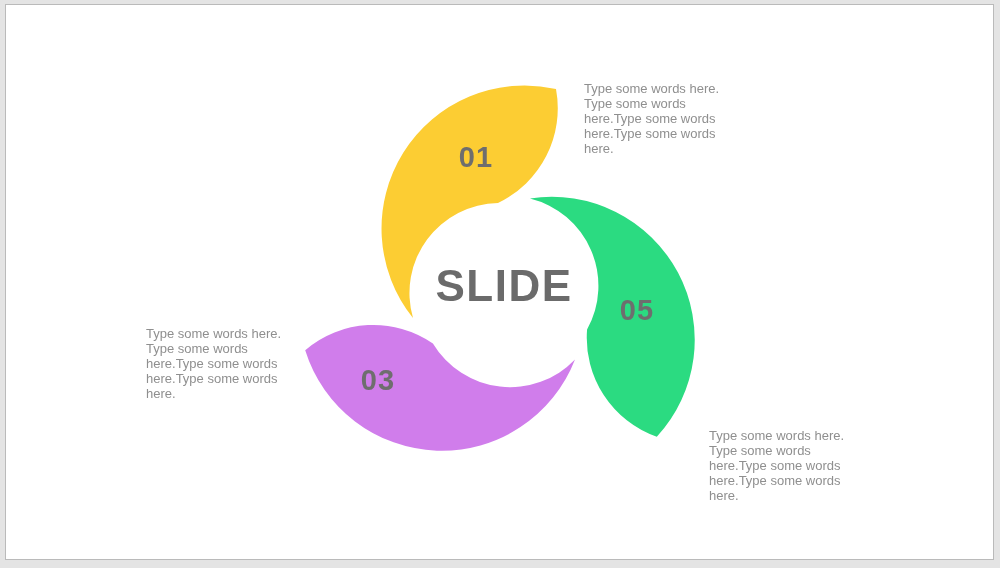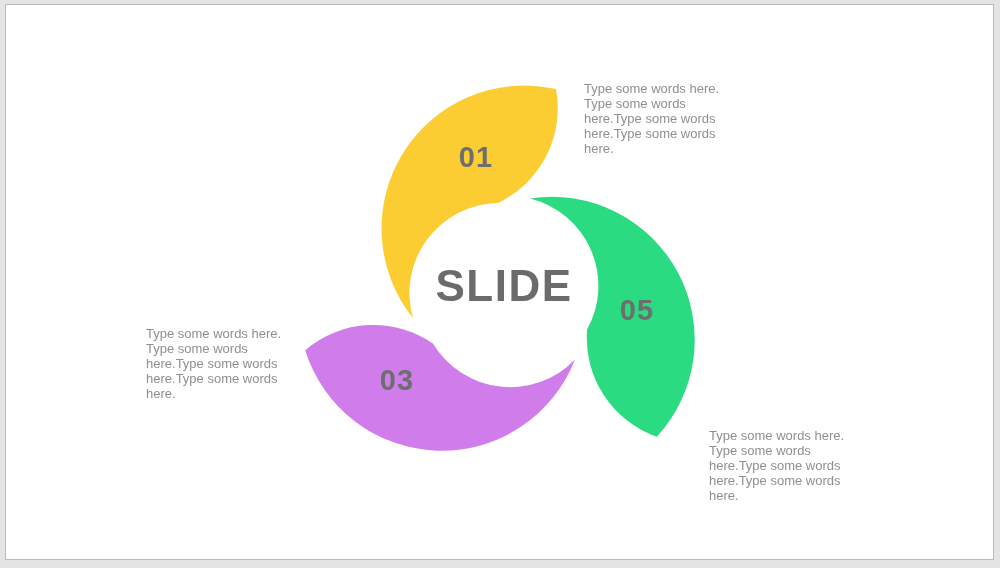--- a/index.html
+++ b/index.html
@@ -12,21 +12,21 @@
     position:absolute;left:5px;top:4px;width:987px;height:554px;
     background:#ffffff;border:1px solid #bababa;
   }
   .slide svg{position:absolute;left:0;top:0;}
   .num{
     position:absolute;transform:translate(-50%,-50%);
     font-size:29px;font-weight:bold;letter-spacing:1px;
   }
   .num-01{left:470px;top:152px;}
   .num-02{left:631px;top:305px;}
-  .num-03{left:391px;top:375px;}
+  .num-03{left:372px;top:375px;}
   .center-title{
     position:absolute;left:498px;top:281px;transform:translate(-50%,-50%);
     font-size:44px;font-weight:bold;letter-spacing:1.5px;
   }
   .desc{
     position:absolute;font-size:13px;line-height:15px;
     white-space:pre-line;
     margin-top:25px;
   }
   .desc-1{left:578px;top:51px;}

